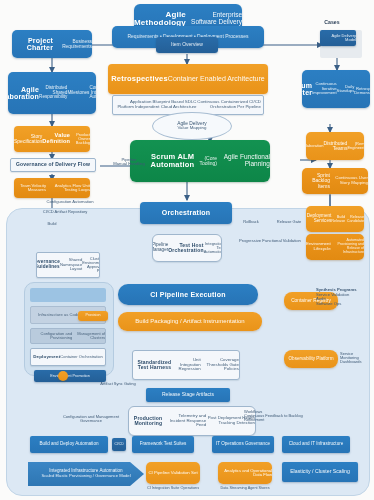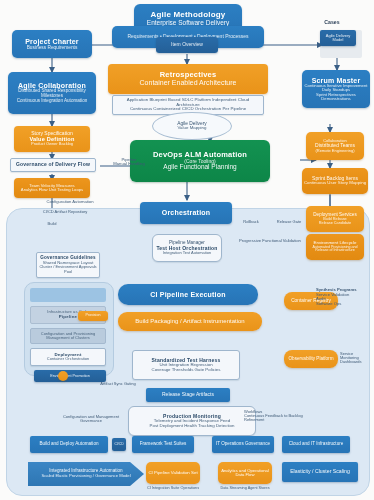--- a/index.html
+++ b/index.html
@@ -3,22 +3,22 @@
 <meta charset="utf-8">
 <style>
   html,body{margin:0;padding:0;}
   body{
     width:374px;height:500px;overflow:hidden;
     background:#fbfbfa;
     font-family:"Liberation Sans","DejaVu Sans",sans-serif;
     position:relative;
   }
   #stage{position:absolute;inset:0;filter:blur(.35px) saturate(1.02);}
-  .node{position:absolute;box-sizing:border-box;display:flex;flex-direction:column;
-        align-items:center;justify-content:center;text-align:center;overflow:hidden;
+  .node{position:absolute;box-sizing:border-box;display:flex;
+        align-items:center;justify-content:center;text-align:right;overflow:hidden;
         border-radius:4px;}
   .t1{font-weight:bold;line-height:1.05;letter-spacing:.2px;}
   .t2{line-height:1.05;opacity:.94;}
   .t3{line-height:1.05;opacity:.88;}
   
   .blue{background:linear-gradient(180deg,#2d7fc1,#2874b4);color:#fff;
         box-shadow:0 1px 2px rgba(20,60,100,.28);}
   .blue-d{background:linear-gradient(180deg,#2a6ca8,#255f96);color:#fff;
         box-shadow:0 1px 2px rgba(20,60,100,.3);}
   .orange{background:linear-gradient(180deg,#f0a02a,#e8931c);color:#fff;
@@ -169,21 +169,21 @@
     <div class="t3" style="font-size:4.4px">Application Blueprint Based SDLC Platform Independent Cloud Architecture</div>
     <div class="t3" style="font-size:4.4px">Continuous Containerized CI/CD Orchestration Per Pipeline</div>
   </div>
 
   <div class="ell" style="left:152px;top:112px;width:78px;height:26px;">
     <div class="t2" style="font-size:4.8px">Agile Delivery</div>
     <div class="t3" style="font-size:4.4px">Value Mapping</div>
   </div>
 
   <div class="node green" style="left:130px;top:140px;width:140px;height:42px;border-radius:6px;">
-    <div class="t1" style="font-size:7.5px">DevOps ALM Automation</div>
+    <div class="t1" style="font-size:7.5px">Scrum ALM Automation</div>
     <div class="t3" style="font-size:5px">(Core Tooling)</div>
     <div class="t2" style="font-size:6.5px">Agile Functional Planning</div>
   </div>
 
   <div class="cap" style="left:296px;top:152px;width:40px;font-size:4.4px;">Feedback</div>
 
   <div class="cap" style="left:310px;top:20px;width:44px;font-size:5.2px;font-weight:bold;color:#2b3f56;">Cases</div>
 
   <div class="node blue-d" style="left:320px;top:30px;width:36px;height:16px;border-radius:2px;">
     <div class="t3" style="font-size:4px">Agile Delivery Model</div>

